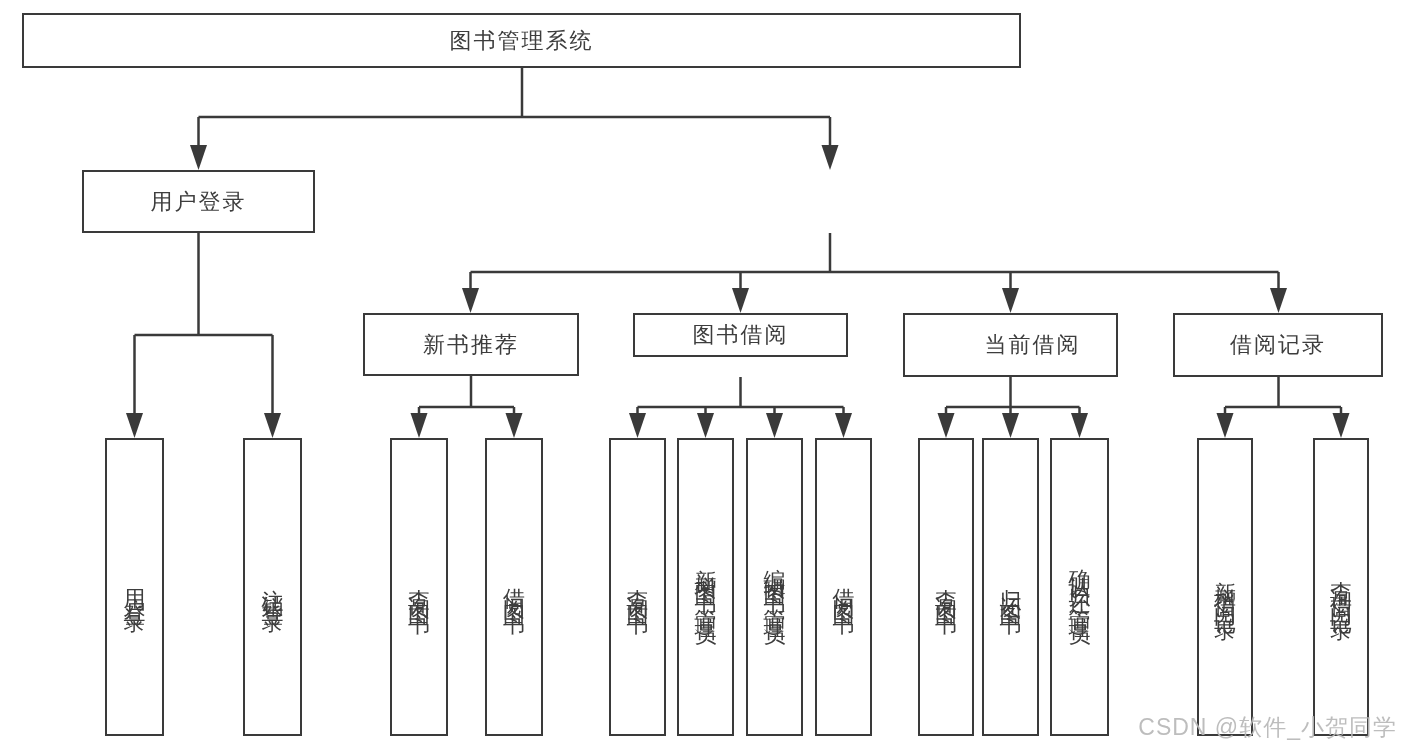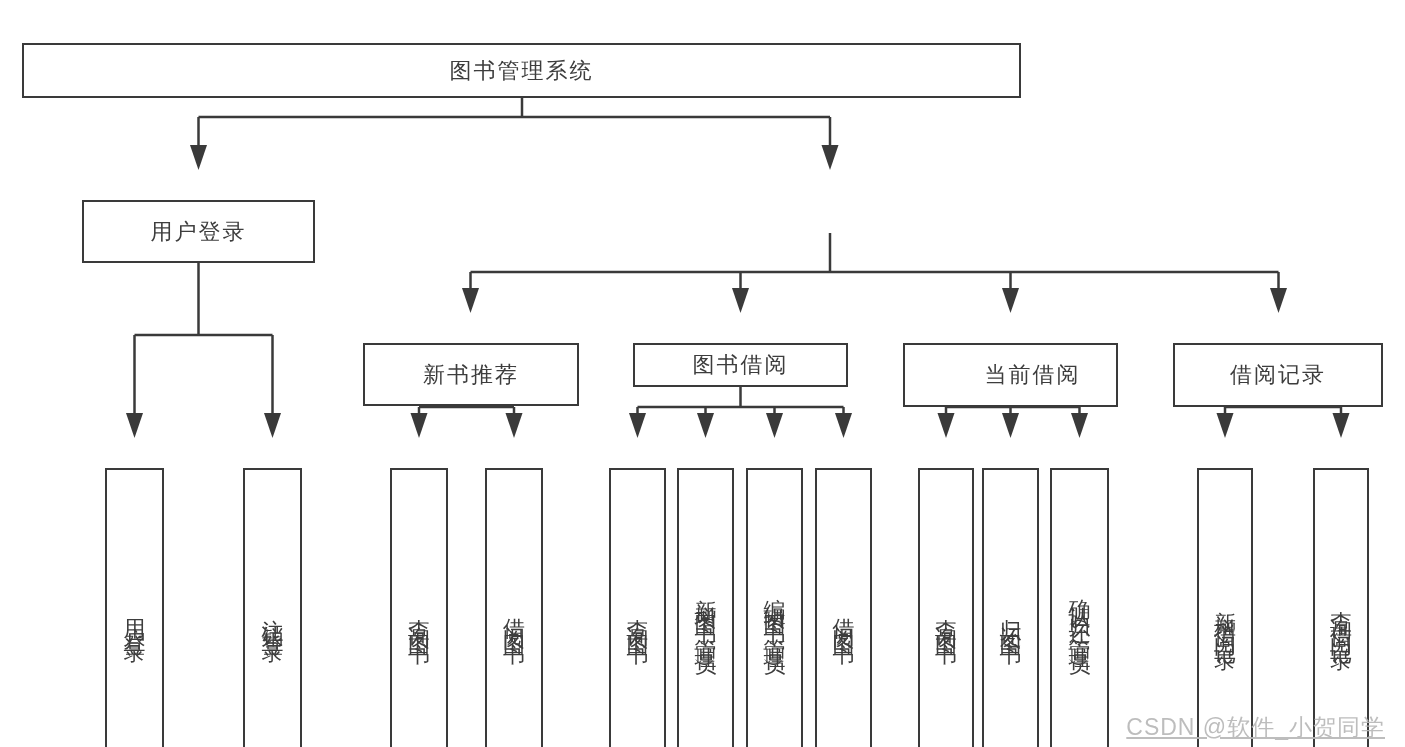--- a/index.html
+++ b/index.html
@@ -20,48 +20,46 @@
     position:absolute;left:0;top:0;z-index:0;
   }
   .node{
     position:absolute;
     box-sizing:border-box;
     border:2px solid var(--line);
     background:var(--bg);
     display:flex;align-items:center;justify-content:center;
     z-index:1;
     color:var(--text);
-    margin-top:30px;
   }
   .node .label{
     display:block;
     color:var(--text);
   }
   .horiz .label{
     font-size:22px;
     letter-spacing:2px;
     white-space:nowrap;
   }
   .vert .label{
     writing-mode:vertical-rl;
     text-orientation:mixed;
     font-size:22px;
     letter-spacing:8px;
     line-height:1;
   }
   #watermark{
     position:absolute;
-    top:712px;right:20px;
+    top:712px;right:8px;
     z-index:2;
     font-size:23px;
     letter-spacing:1px;
     color:var(--wm);
     opacity:0.92;
     white-space:nowrap;
-    text-decoration:underline;
   }
 </style>
 </head>
 <body>
 
 <div id="stage">
   <svg id="connectors" width="1405" height="747" viewBox="0 0 1405 747" xmlns="http://www.w3.org/2000/svg">
       <path d="M522 68 V117" fill="none" stroke="var(--line)" stroke-width="2.5"></path>
       <path d="M198.5 117 H830" fill="none" stroke="var(--line)" stroke-width="2.5"></path>
       <path d="M830 233 V272" fill="none" stroke="var(--line)" stroke-width="2.5"></path>

